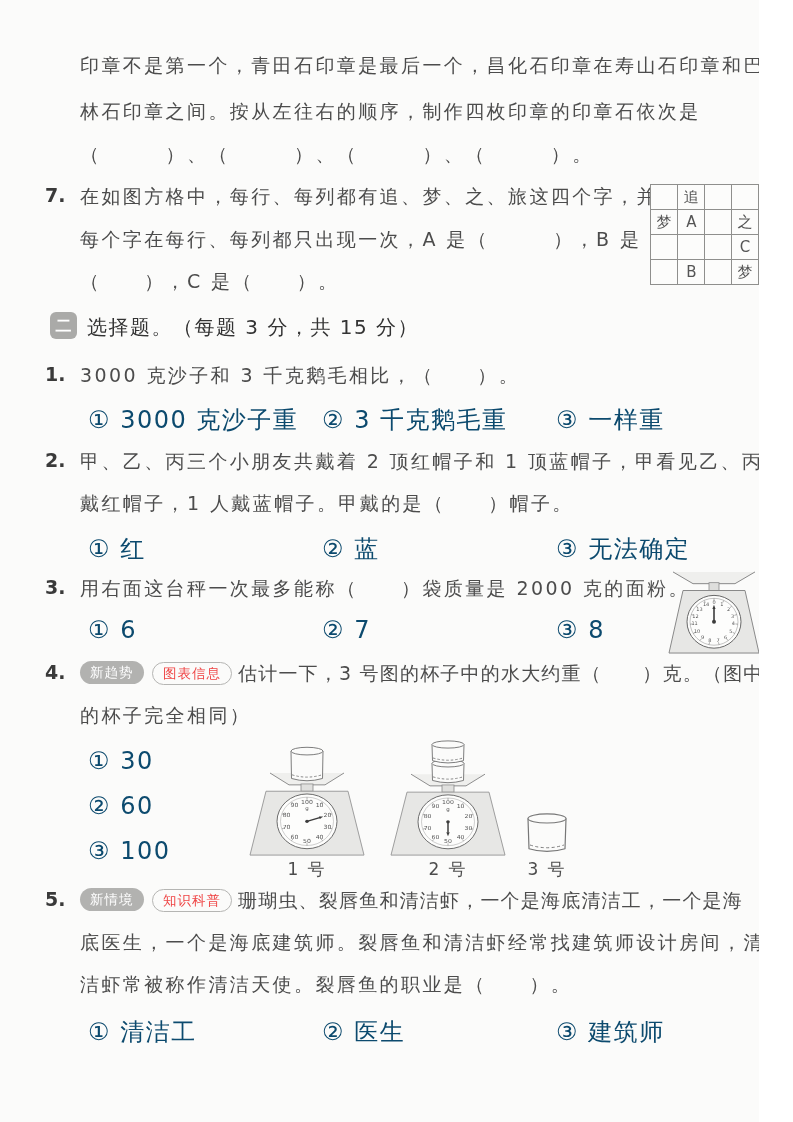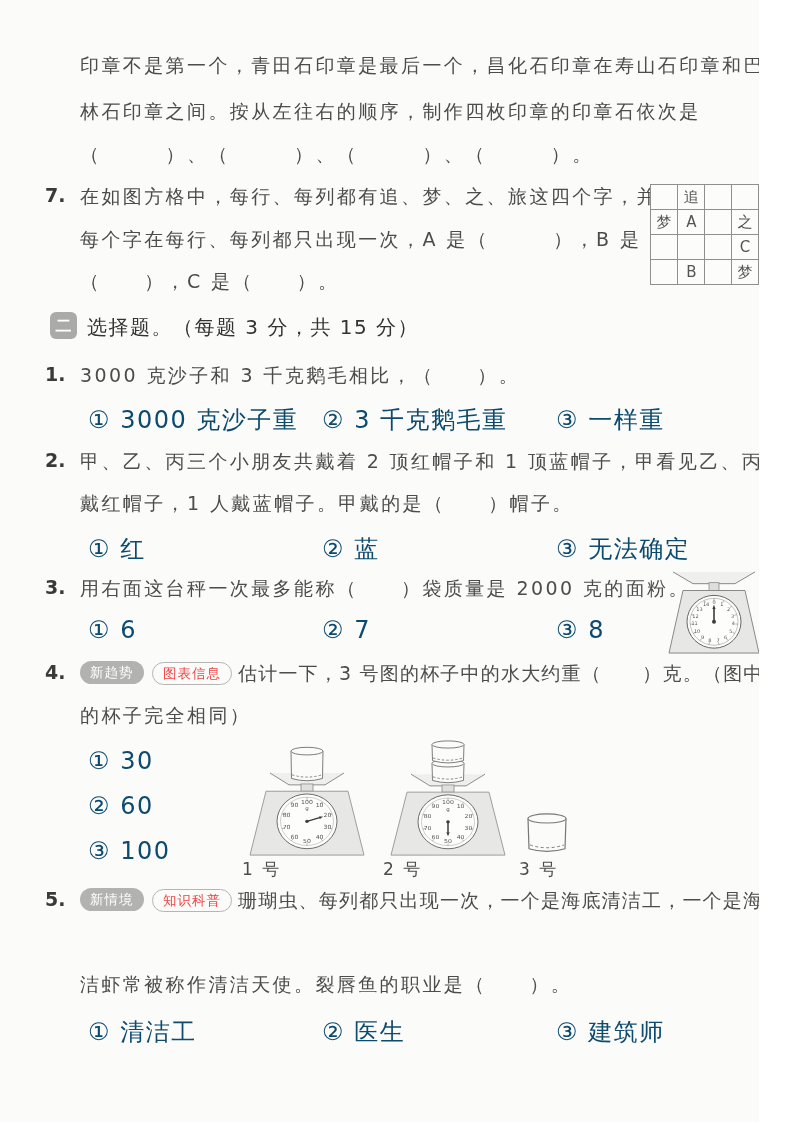--- a/index.html
+++ b/index.html
@@ -14,21 +14,21 @@
   .sec-title{position:absolute;left:87px;top:314px;font-size:20px;font-weight:normal;color:#333;
              letter-spacing:1.5px;white-space:nowrap}
   .grid-table{position:absolute;left:650px;top:184px;border-collapse:collapse;background:#fcfcfb}
   .grid-table td{width:27px;height:24px;border:1px solid #8f8f8d;text-align:center;
                  font-size:15px;color:#555;padding:0}
   .badge{position:absolute;height:23px;line-height:23px;font-size:13.5px;border-radius:12px;
          padding:0 10px;white-space:nowrap}
   .badge.solid{background:#b2b2b0;color:#fdfdfd;letter-spacing:1px}
   .badge.outline{border:1px solid #b5b5b3;color:#ef4444;letter-spacing:1px;background:transparent;
                  height:21px;line-height:21px}
-  .fig-label{position:absolute;font-size:17px;color:#4c4c4c;text-align:left;letter-spacing:2px}
+  .fig-label{position:absolute;font-size:17px;color:#4c4c4c;text-align:center;letter-spacing:2px}
   .figsvg{position:absolute}
   svg text{fill:#555;font-family:"DejaVu Sans",sans-serif}
 </style>
 </head>
 <body>
 
 <div class="page">
 
   <div class="line" style="left:80px;top:53px">印章不是第一个，青田石印章是最后一个，昌化石印章在寿山石印章和巴</div>
   <div class="line" style="left:80px;top:99px">林石印章之间。按从左往右的顺序，制作四枚印章的印章石依次是</div>
@@ -228,19 +228,20 @@
   <svg class="figsvg" style="left:519px;top:812px" width="56" height="44" viewBox="0 0 56 48" preserveAspectRatio="none">
     <path d="M9,7 L10,40 Q28,46 46,40 L47,7" fill="#fbfbfa" stroke="#777" stroke-width="1.2"></path>
     <ellipse cx="28" cy="7" rx="19" ry="5" fill="#fbfbfa" stroke="#777" stroke-width="1.2"></ellipse>
     <path d="M11,36 Q28,42 45,36" fill="none" stroke="#777" stroke-width="1" stroke-dasharray="3,2.5"></path>
   </svg>
   <div class="fig-label" style="left:519px;top:858px;width:56px">3 号</div>
 
   <div class="qnum" style="left:45px;top:888px">5.</div>
   <div class="badge solid" style="left:80px;top:888px">新情境</div>
   <div class="badge outline" style="left:152px;top:889px">知识科普</div>
-  <div class="line tight" style="left:238px;top:888px">珊瑚虫、每列都只出现一次，一个是海底清洁工，一个是海</div>
+  <div class="line tight" style="left:238px;top:888px">珊瑚虫、裂唇鱼和清洁虾，一个是海底清洁工，一个是海</div>
+  <div class="line" style="left:80px;top:930px">底医生，一个是海底建筑师。裂唇鱼和清洁虾经常找建筑师设计房间，清</div>
   <div class="line" style="left:80px;top:972px">洁虾常被称作清洁天使。裂唇鱼的职业是（　　）。</div>
   <div class="opt" style="left:88px;top:1016px">① 清洁工</div>
   <div class="opt" style="left:322px;top:1016px">② 医生</div>
   <div class="opt" style="left:556px;top:1016px">③ 建筑师</div>
 
 </div>
 
 </body></html>

